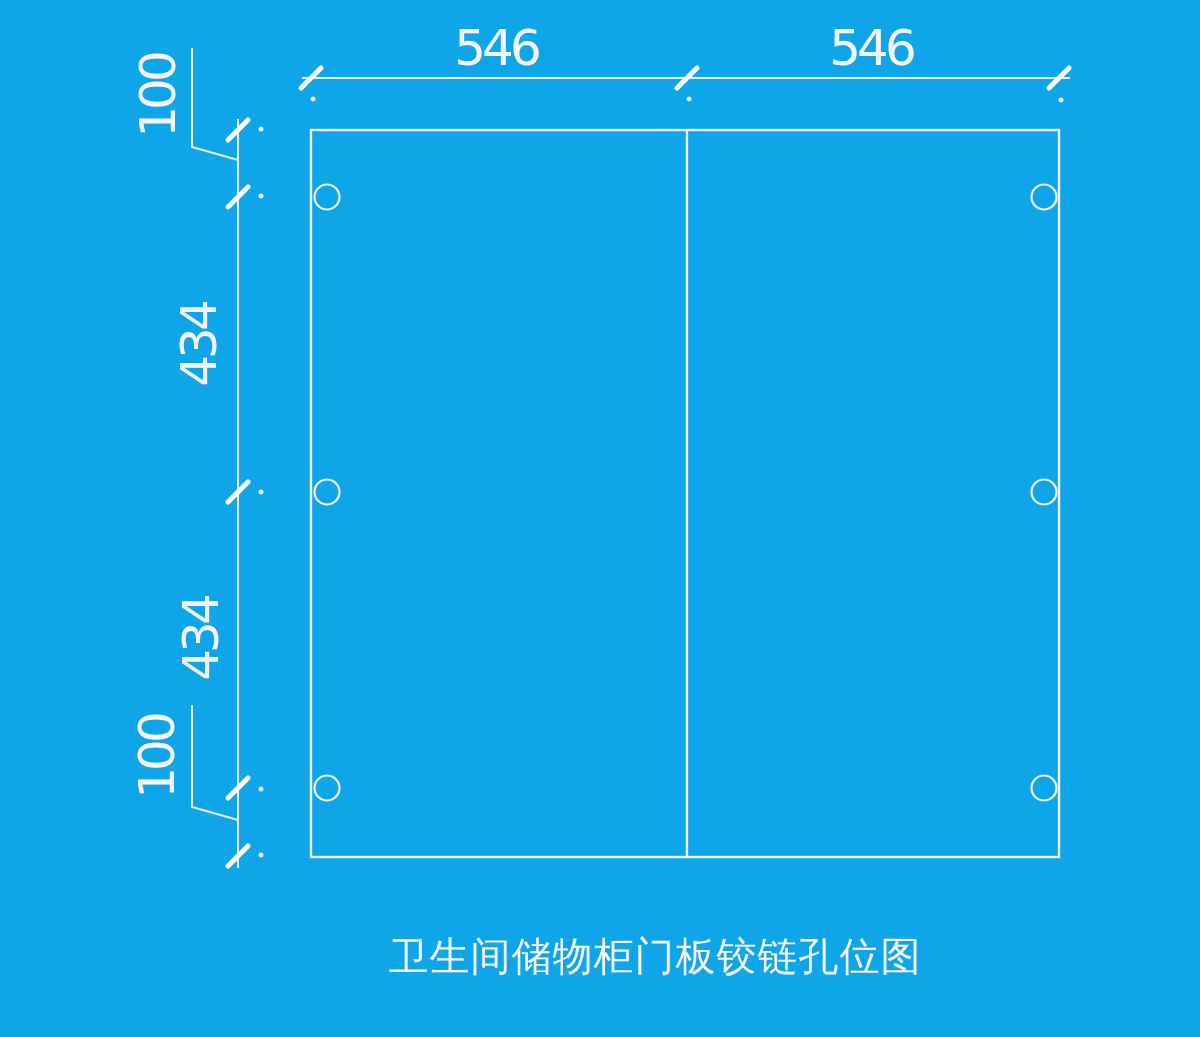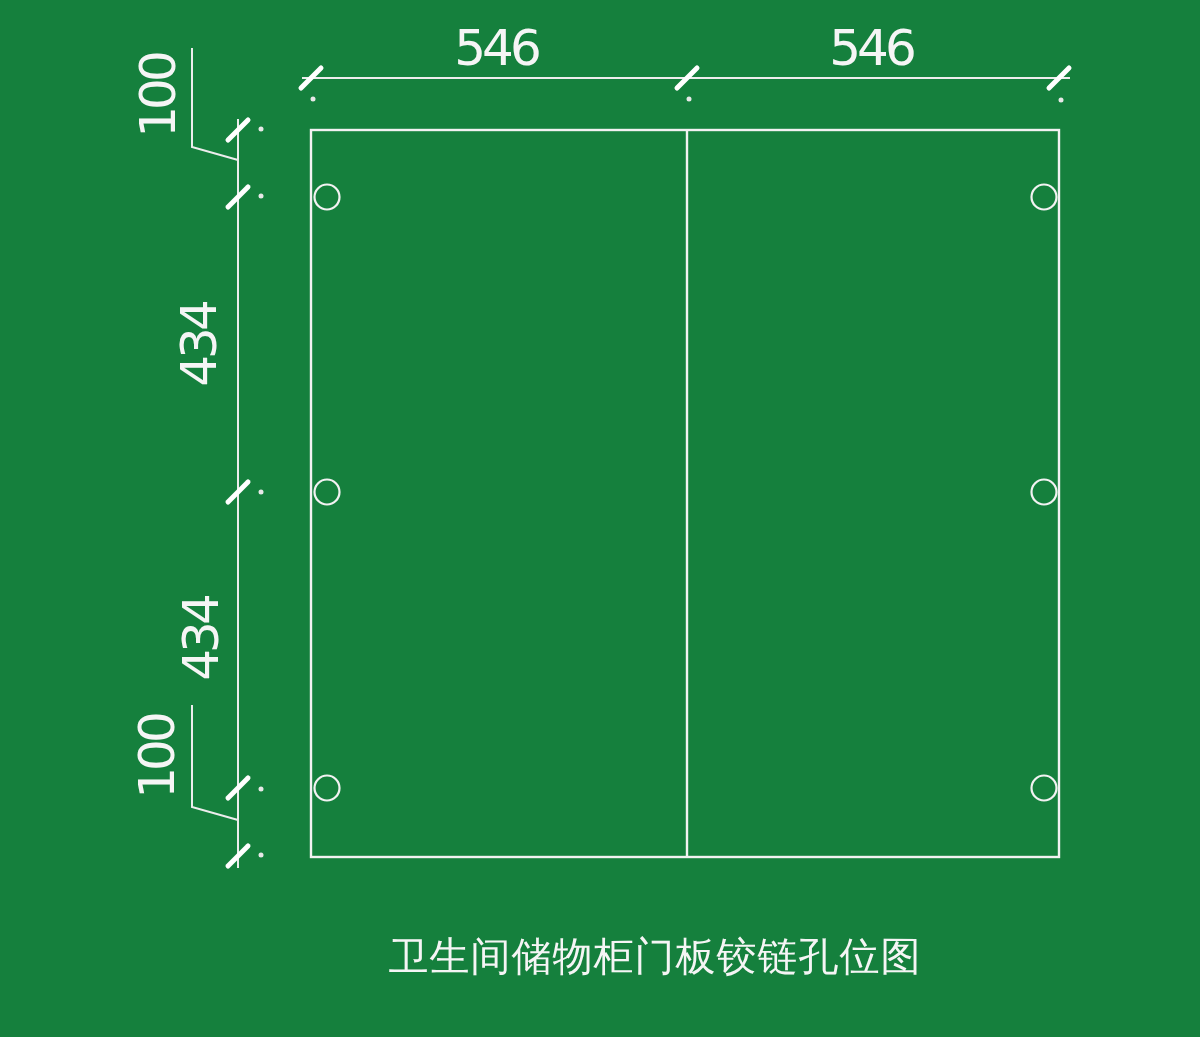--- a/index.html
+++ b/index.html
@@ -4,21 +4,21 @@
 <style>
   html, body {
     margin: 0;
     padding: 0;
     background: #000000;
   }
   .stage {
     position: relative;
     width: 1200px;
     height: 1037px;
-    background: #15803d;
+    background: #0ea5e9;
     overflow: hidden;
     text-align: center;
   }
   .stage svg {
     position: absolute;
     left: 0;
     top: 0;
     width: 100%;
     height: 100%;
   }

